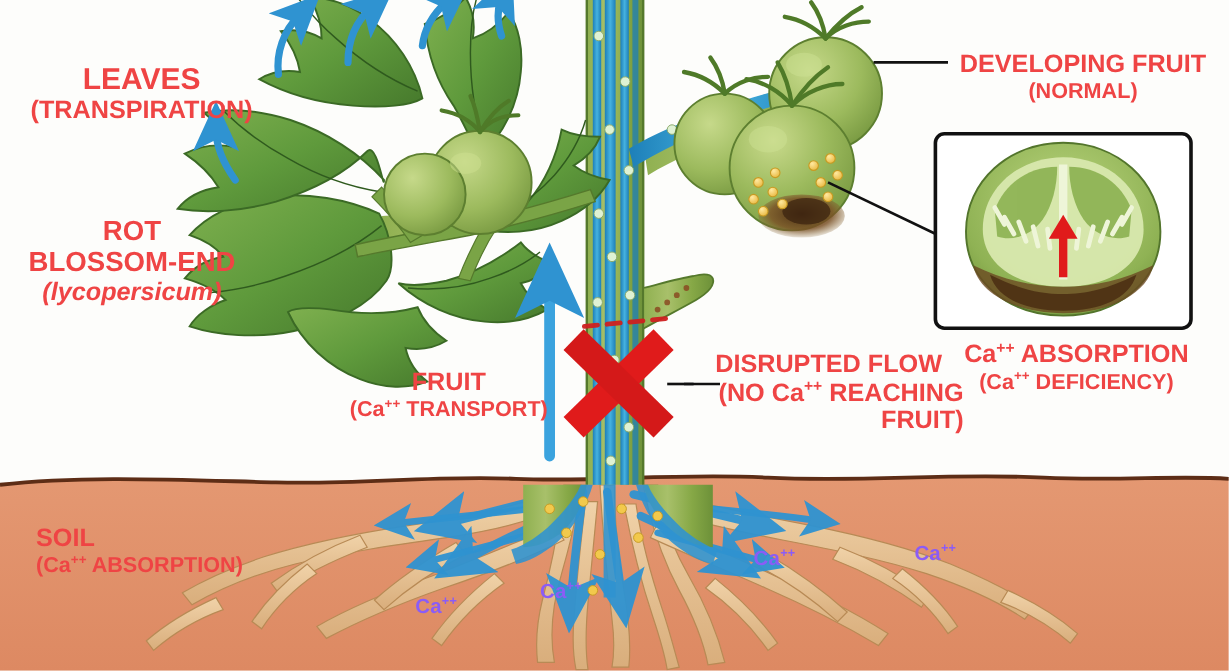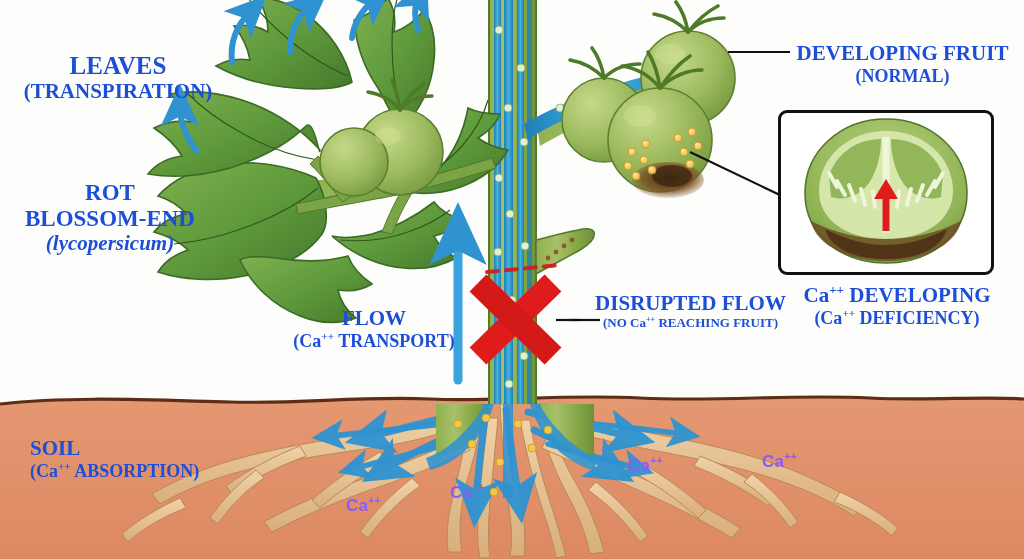--- a/index.html
+++ b/index.html
@@ -4,21 +4,21 @@
 <style>
   html,body{margin:0;padding:0;}
   body{
     width:1024px;height:559px;overflow:hidden;
     font-family:"Liberation Sans",sans-serif;
     background:#fdfdfb;
     position:relative;
   }
   #stage{position:absolute;left:0;top:0;width:1024px;height:559px;}
   #stage > svg{position:absolute;left:0;top:0;}
-  .lbl{position:absolute;color:#1d4ed8;font-weight:bold;line-height:1.12;font-family:Liberation Serif, serif;}
+  .lbl{position:absolute;color:#ef4444;font-weight:bold;line-height:1.12;}
   .lbl .sub{font-weight:bold;}
   .lbl .ital{font-style:italic;font-weight:bold;}
   .ctr{text-align:center;}
   .ion{position:absolute;color:#8b5cf6;font-weight:bold;font-size:17px;letter-spacing:.2px;}
   sup{font-size:.62em;vertical-align:super;line-height:0;}
   .inset{
     position:absolute;left:778px;top:110px;width:216px;height:165px;
     background:#ffffff;border:3px solid #111;border-radius:9px;
     box-sizing:border-box;overflow:hidden;
   }
@@ -395,36 +395,36 @@
     <div class="sub" style="font-size:21px;">(TRANSPIRATION)</div>
   </div>
 
   <div class="lbl ctr" style="left:10px;top:180px;width:200px;font-size:23px;">
     <div>ROT</div>
     <div>BLOSSOM-END</div>
     <div class="ital" style="font-size:21px;">(lycopersicum)</div>
   </div>
 
   <div class="lbl ctr" style="left:284px;top:307px;width:180px;font-size:21px;">
-    <div>FLOW</div>
+    <div>FRUIT</div>
     <div class="sub" style="font-size:18px;"><span>(Ca</span><sup>++</sup><span> TRANSPORT)</span></div>
   </div>
 
   <div class="lbl ctr" style="left:578px;top:292px;width:225px;font-size:21px;">
     <div>DISRUPTED FLOW</div>
-    <div class="sub" style="font-size:13px;"><span>(NO Ca</span><sup>++</sup><span> REACHING FRUIT)</span></div>
+    <div class="sub" style="font-size:21px;text-align:right;"><span>(NO Ca</span><sup>++</sup><span> REACHING FRUIT)</span></div>
   </div>
 
   <div class="lbl ctr" style="left:790px;top:42px;width:225px;font-size:21px;">
     <div>DEVELOPING FRUIT</div>
     <div class="sub" style="font-size:18px;">(NORMAL)</div>
   </div>
 
   <div class="lbl ctr" style="left:786px;top:284px;width:222px;font-size:21px;">
-    <div><span>Ca</span><sup>++</sup><span> DEVELOPING</span></div>
+    <div><span>Ca</span><sup>++</sup><span> ABSORPTION</span></div>
     <div class="sub" style="font-size:18px;"><span>(Ca</span><sup>++</sup><span> DEFICIENCY)</span></div>
   </div>
 
   <div class="lbl" style="left:30px;top:437px;width:230px;font-size:21px;">
     <div>SOIL</div>
     <div class="sub" style="font-size:18px;"><span>(Ca</span><sup>++</sup><span> ABSORPTION)</span></div>
   </div>
 
   <div id="soil-ions">
       <div class="ion" style="left: 346px; top: 496px;"><span>Ca</span><sup>++</sup></div>

